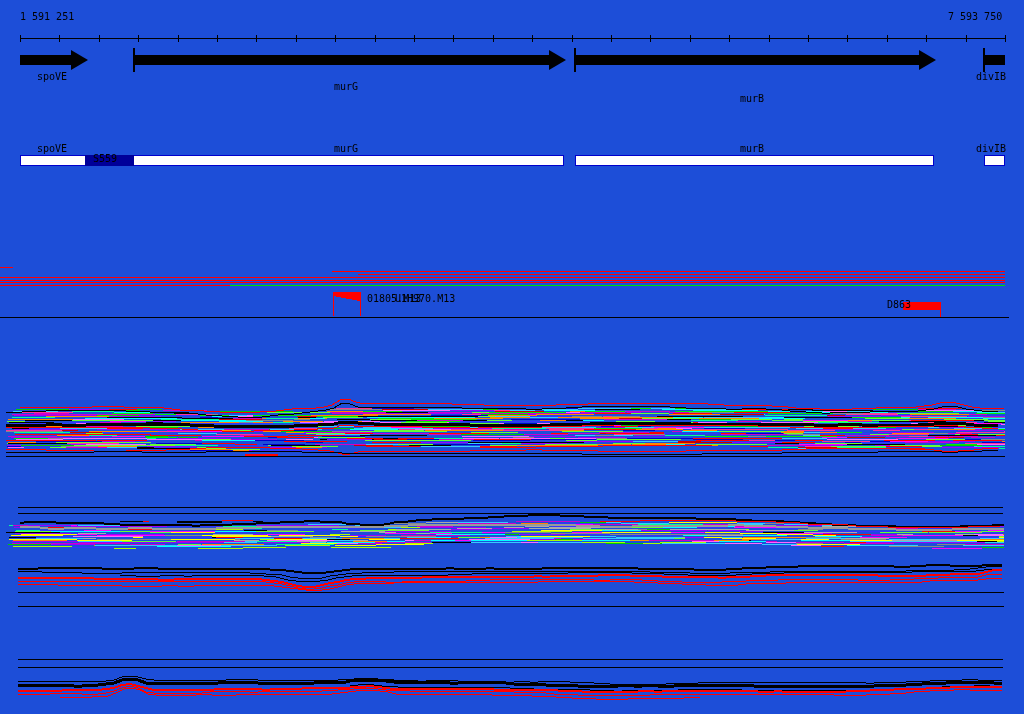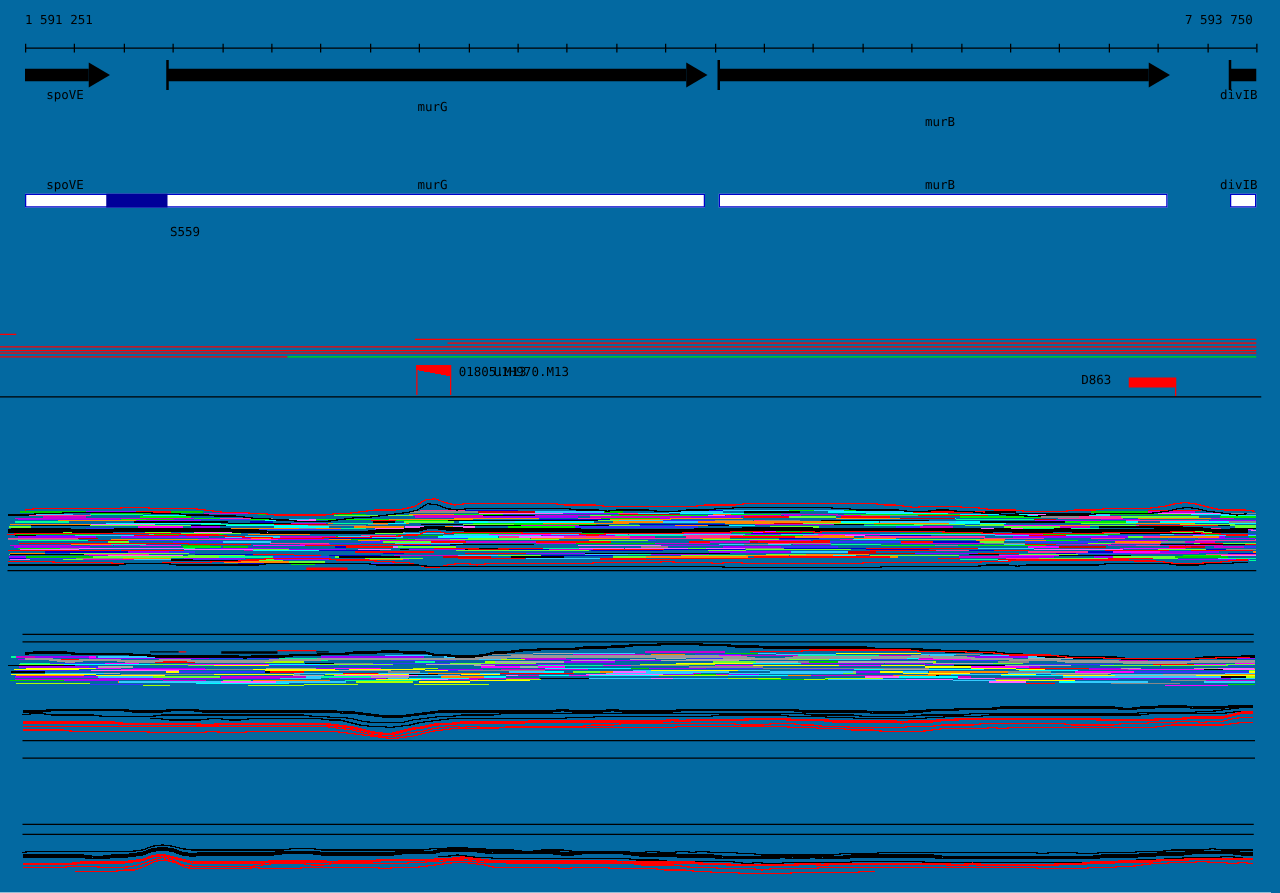--- a/index.html
+++ b/index.html
@@ -1,16 +1,16 @@
 <!DOCTYPE html>
 <html><head>
 <meta charset="utf-8">
 <style>
   html,body{margin:0;padding:0;background:#fff}
-  #stage{position:relative;width:1024px;height:714px;background:#0369a1;overflow:hidden;
+  #stage{position:relative;width:1024px;height:714px;background:#1d4ed8;overflow:hidden;
          font-family:"DejaVu Sans Mono","Liberation Mono",monospace;font-size:10px;
          line-height:13px;color:#000}
   .lbl{position:absolute;white-space:pre}
   .seg{position:absolute}
   .obox{position:absolute;border:1px solid #0000cc;box-sizing:border-box;background:#fff}
   .tri{position:absolute;width:0;height:0}
   svg{position:absolute;left:0;top:0}
 </style>
 </head>
 <body>
@@ -1345,22 +1345,22 @@
       <div class="seg" style="left: 0px; top: 285px; width: 230px; height: 1px; background: rgb(255, 0, 0);"></div>
       <div class="seg" style="left: 230px; top: 285px; width: 775px; height: 1px; background: rgb(0, 221, 0);"></div>
       <div class="seg" style="left: 333px; top: 292px; width: 1px; height: 24px; background: rgb(255, 0, 0);"></div>
       <div class="seg" style="left: 360px; top: 292px; width: 1px; height: 24px; background: rgb(255, 0, 0);"></div>
       <div class="seg" style="left: 903px; top: 302px; width: 38px; height: 8px; background: rgb(255, 0, 0);"></div>
       <div class="seg" style="left: 940px; top: 310px; width: 1px; height: 7px; background: rgb(255, 0, 0);"></div>
     </div>
 
   <div class="lbl" style="left: 367px; top: 292px;">01805.M13</div>
   <div class="lbl" style="left: 395px; top: 292px;">U1H970.M13</div>
-  <div class="lbl" style="left: 849px; top: 298px; padding-left: 16px;">D863</div>
-  <div class="lbl" style="left: 93px; top: 180px; margin-left: 43px;">S559</div>
+  <div class="lbl" style="left: 871px; top: 298px; padding-left: 16px;">D863</div>
+  <div class="lbl" style="left: 93px; top: 152px;">S559</div>
 
   <div id="seps">
       <div class="seg" style="left: 0px; top: 317px; width: 1009px; height: 1px; background: rgb(0, 0, 0);"></div>
       <div class="seg" style="left: 6px; top: 456px; width: 999px; height: 1px; background: rgb(0, 0, 0);"></div>
       <div class="seg" style="left: 18px; top: 507px; width: 985px; height: 1px; background: rgb(0, 0, 0);"></div>
       <div class="seg" style="left: 18px; top: 513px; width: 985px; height: 1px; background: rgb(0, 0, 0);"></div>
       <div class="seg" style="left: 18px; top: 592px; width: 986px; height: 1px; background: rgb(0, 0, 0);"></div>
       <div class="seg" style="left: 18px; top: 606px; width: 986px; height: 1px; background: rgb(0, 0, 0);"></div>
       <div class="seg" style="left: 18px; top: 659px; width: 985px; height: 1px; background: rgb(0, 0, 0);"></div>
       <div class="seg" style="left: 18px; top: 667px; width: 985px; height: 1px; background: rgb(0, 0, 0);"></div>

